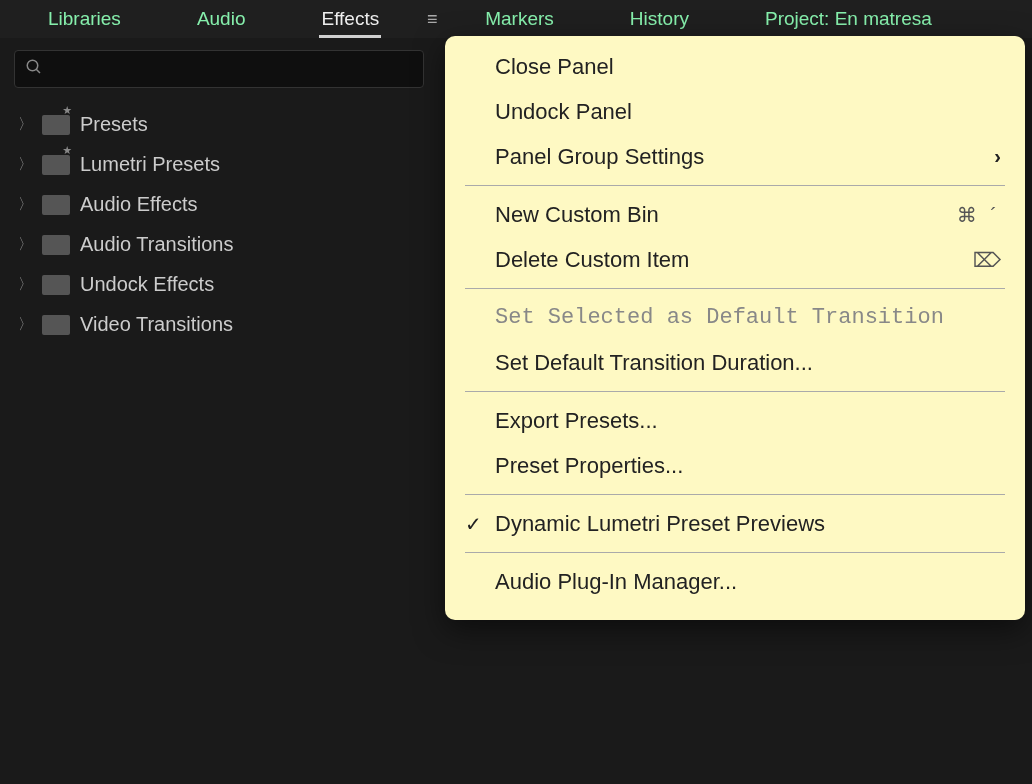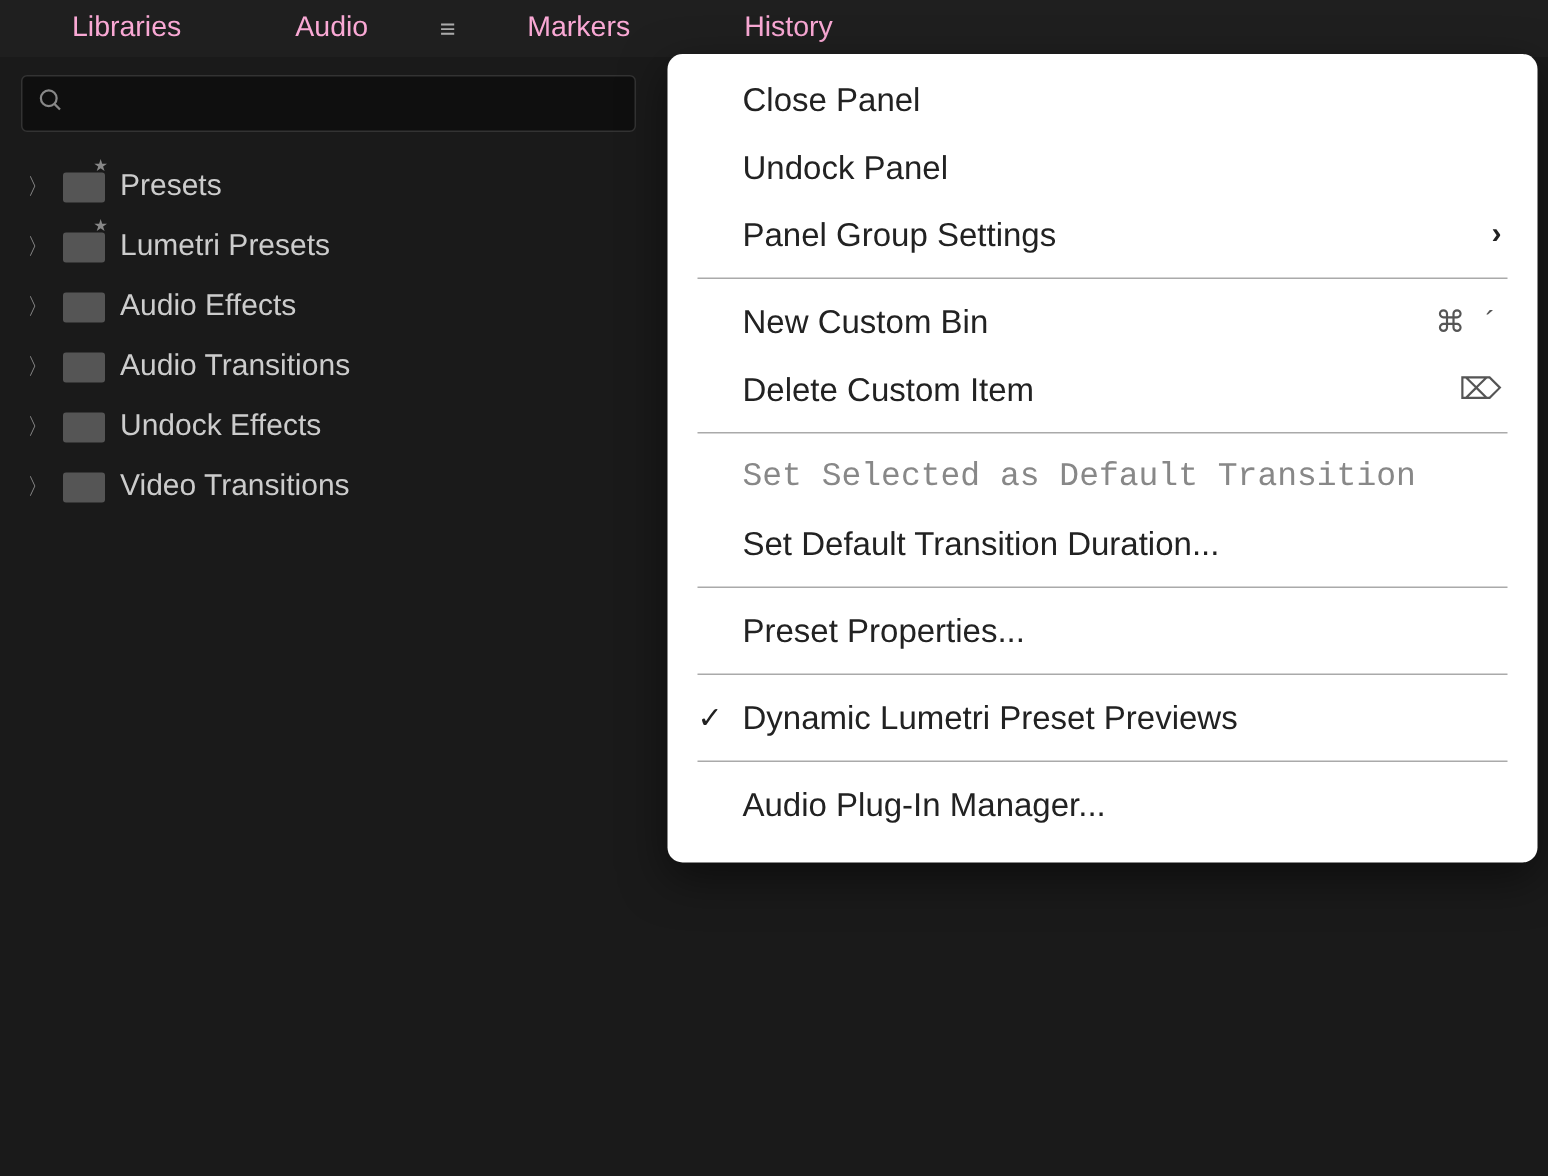--- a/index.html
+++ b/index.html
@@ -20,21 +20,21 @@
     height: 38px;
     padding: 0 10px;
     background: #1f1f1f;
     gap: 0;
   }
   .tab {
     padding: 0 38px;
     height: 38px;
     display: flex;
     align-items: center;
-    color: #f9a8d4;
+    color: #86efac;
     font-size: 19px;
     cursor: pointer;
     position: relative;
   }
   .tab.active {
     color: #eee;
   }
   .tab.active::after {
     content: '';
     position: absolute;
@@ -120,21 +120,21 @@
     font-size:11px;
     color:#888;
   }
 
   
   .menu {
     position: absolute;
     top: 36px;
     left: 445px;
     width: 580px;
-    background: #ffffff;
+    background: #fef9c3;
     border-radius: 10px;
     padding: 8px 6px 16px 6px;
     box-shadow: 0 10px 30px rgba(0,0,0,.5);
     color: #222;
     text-align: right;
   }
   .menu-item {
     display: flex;
     align-items: center;
     height: 45px;
@@ -181,25 +181,27 @@
     left: 14px;
     font-size: 20px;
   }
 </style>
 </head>
 <body>
 
 <div class="tab-bar">
   <div class="tab">Libraries</div>
   <div class="tab">Audio</div>
+  <div class="tab active">Effects</div>
   <div class="panel-menu-btn">
     <span>≡</span>
   </div>
   <div class="tab">Markers</div>
   <div class="tab">History</div>
+  <div class="tab">Project: En matresa</div>
 </div>
 
 <div class="panel-body">
   <div class="search-wrap">
     <span class="search-icon">
       <svg width="18" height="18" viewBox="0 0 24 24" fill="none" stroke="currentColor" stroke-width="2">
           <circle cx="10" cy="10" r="7"></circle>
           <line x1="20" y1="20" x2="15" y2="15"></line>
         </svg>
     </span>
@@ -259,20 +261,21 @@
     <span class="del-icon">⌦</span>
   </div>
 
   <div class="menu-sep"></div>
 
   <div class="menu-item disabled">Set Selected as Default Transition</div>
   <div class="menu-item">Set Default Transition Duration...</div>
 
   <div class="menu-sep"></div>
 
+  <div class="menu-item">Export Presets...</div>
   <div class="menu-item">Preset Properties...</div>
 
   <div class="menu-sep"></div>
 
   <div class="menu-item">
     <span class="check">✓</span>
     <span>Dynamic Lumetri Preset Previews</span>
   </div>
 
   <div class="menu-sep"></div>

